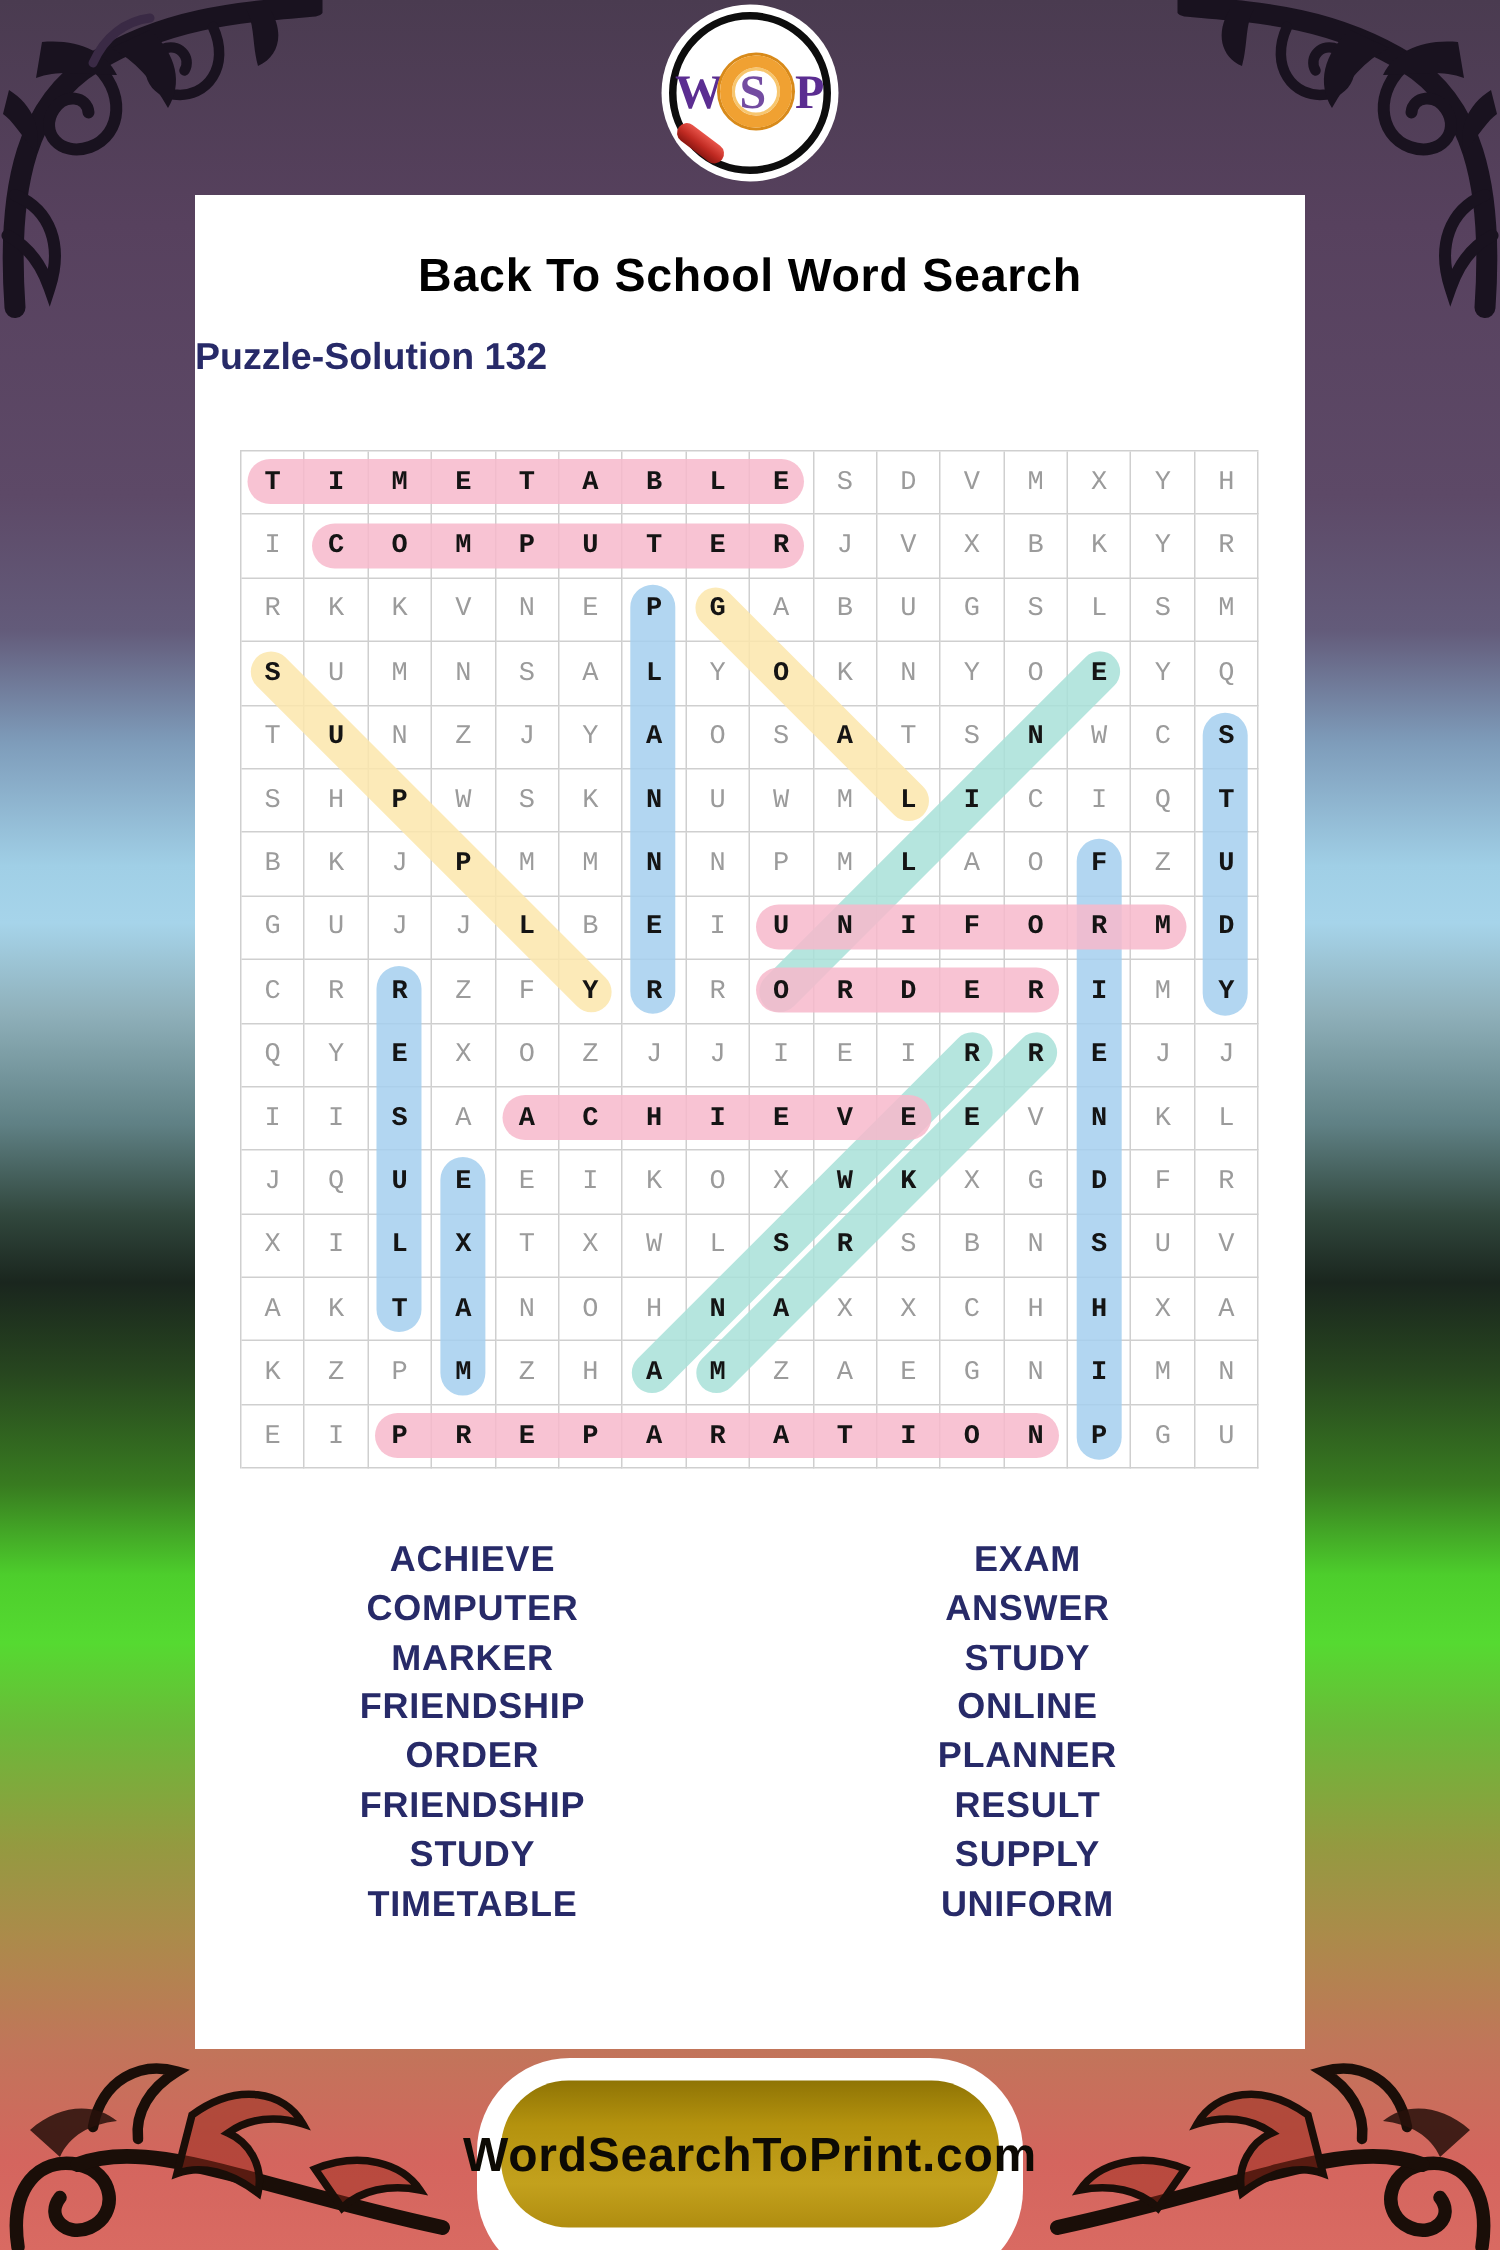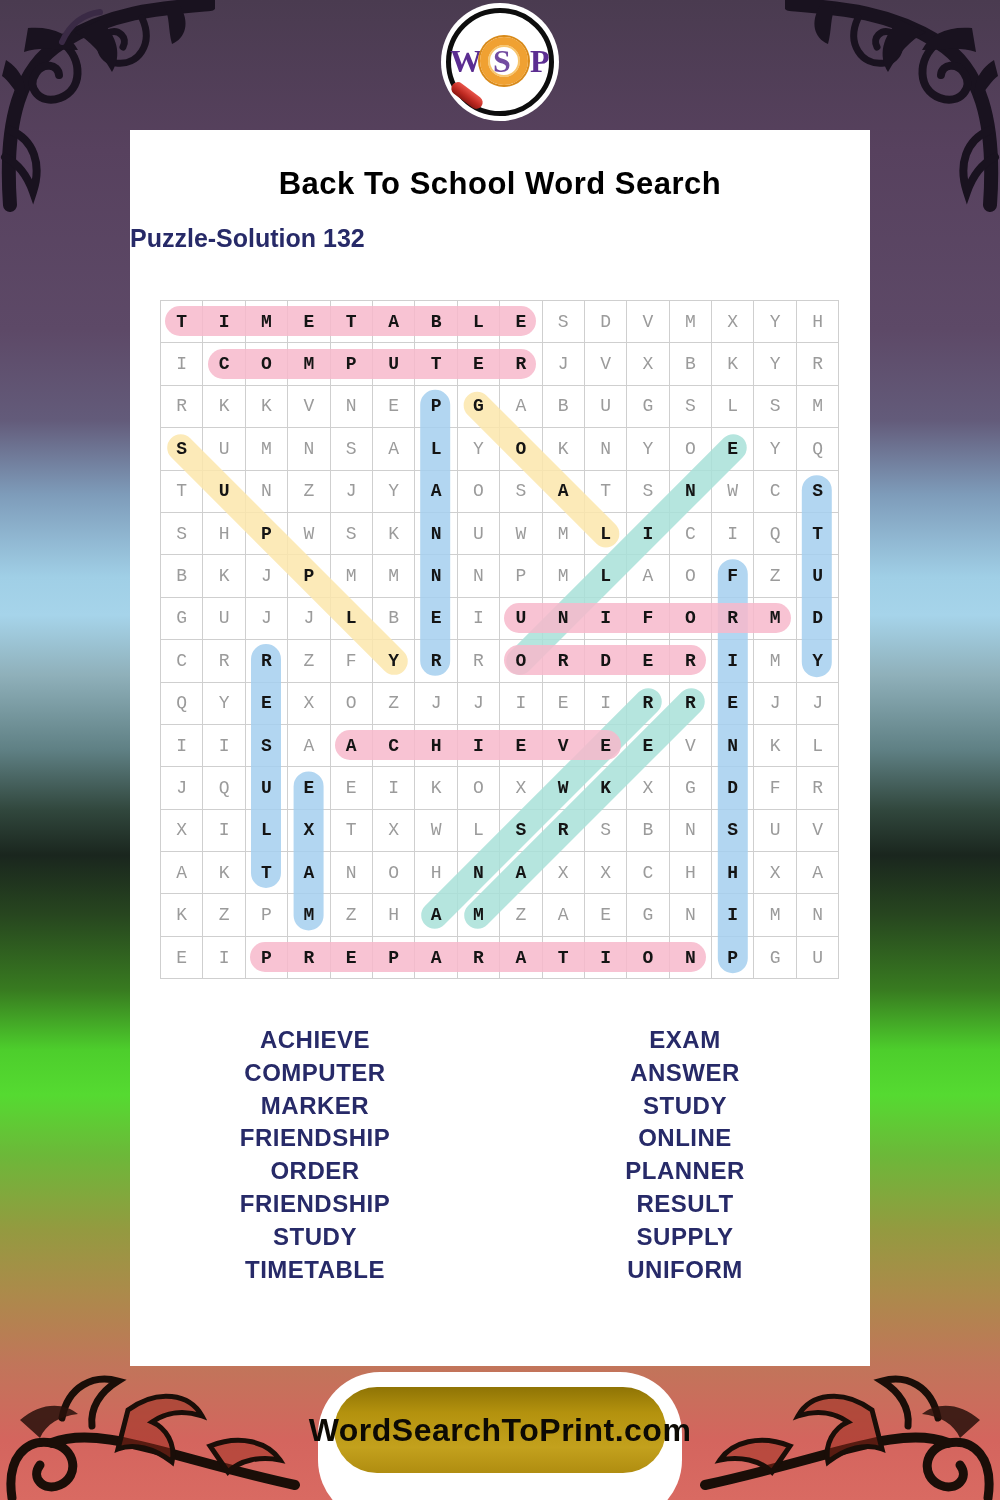--- a/index.html
+++ b/index.html
@@ -99,21 +99,21 @@
     box-shadow:0 0 0 2px #d88a1a, inset 0 0 0 2px #f7c66e;
     background:rgba(255,255,255,0.15);
   }
 
   
   .footer-pill-outer {
     position:absolute; left:318px; top:1372px; width:364px; height:150px;
     background:#ffffff; border-radius:62px;
   }
   .footer-pill {
-    position:absolute; left:16px; top:15px; width:332px; height:86px;
+    position:absolute; left:16px; top:15px; width:332px; height:98px;
     border-radius:45px;
     background:linear-gradient(180deg,#8f7405 0%,#b4920e 30%,#c3a11d 70%,#b08d10 100%);
     display:flex; align-items:center; justify-content:center;
   }
   .footer-pill span {
     font-size:32px; font-weight:bold; color:#0d0a04; letter-spacing:0.5px;
   }
 </style>
 </head>
 <body>

